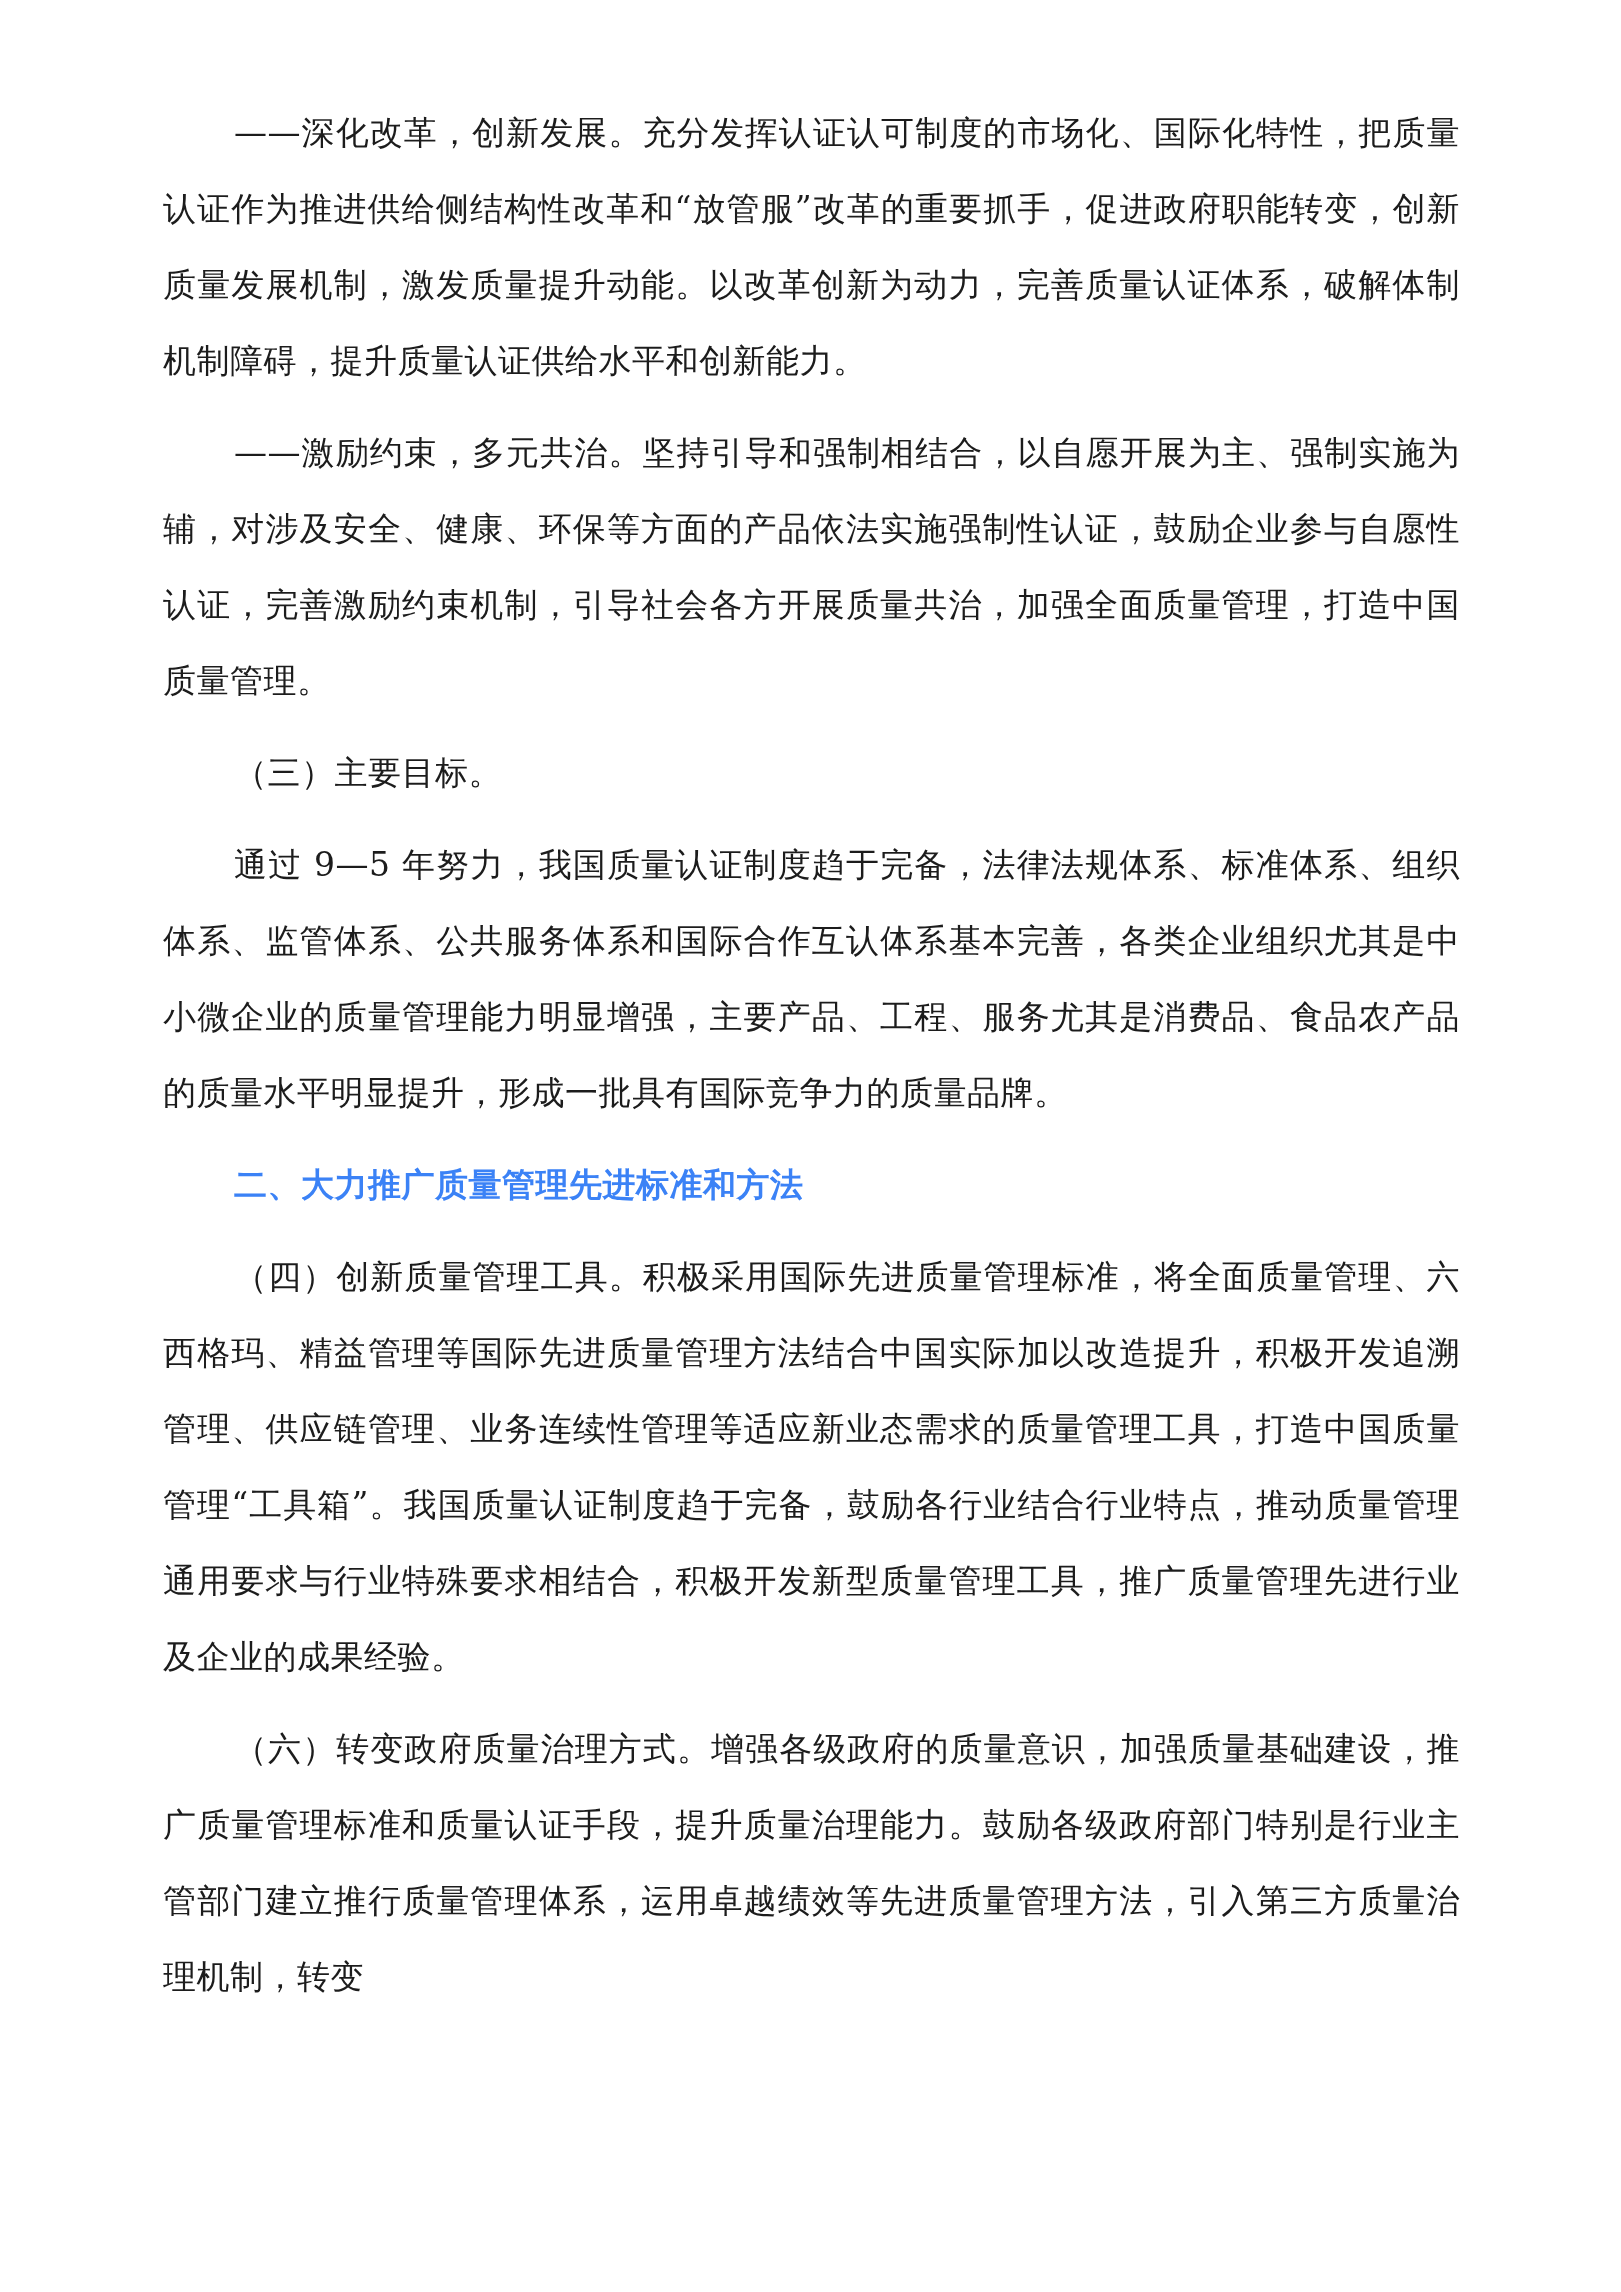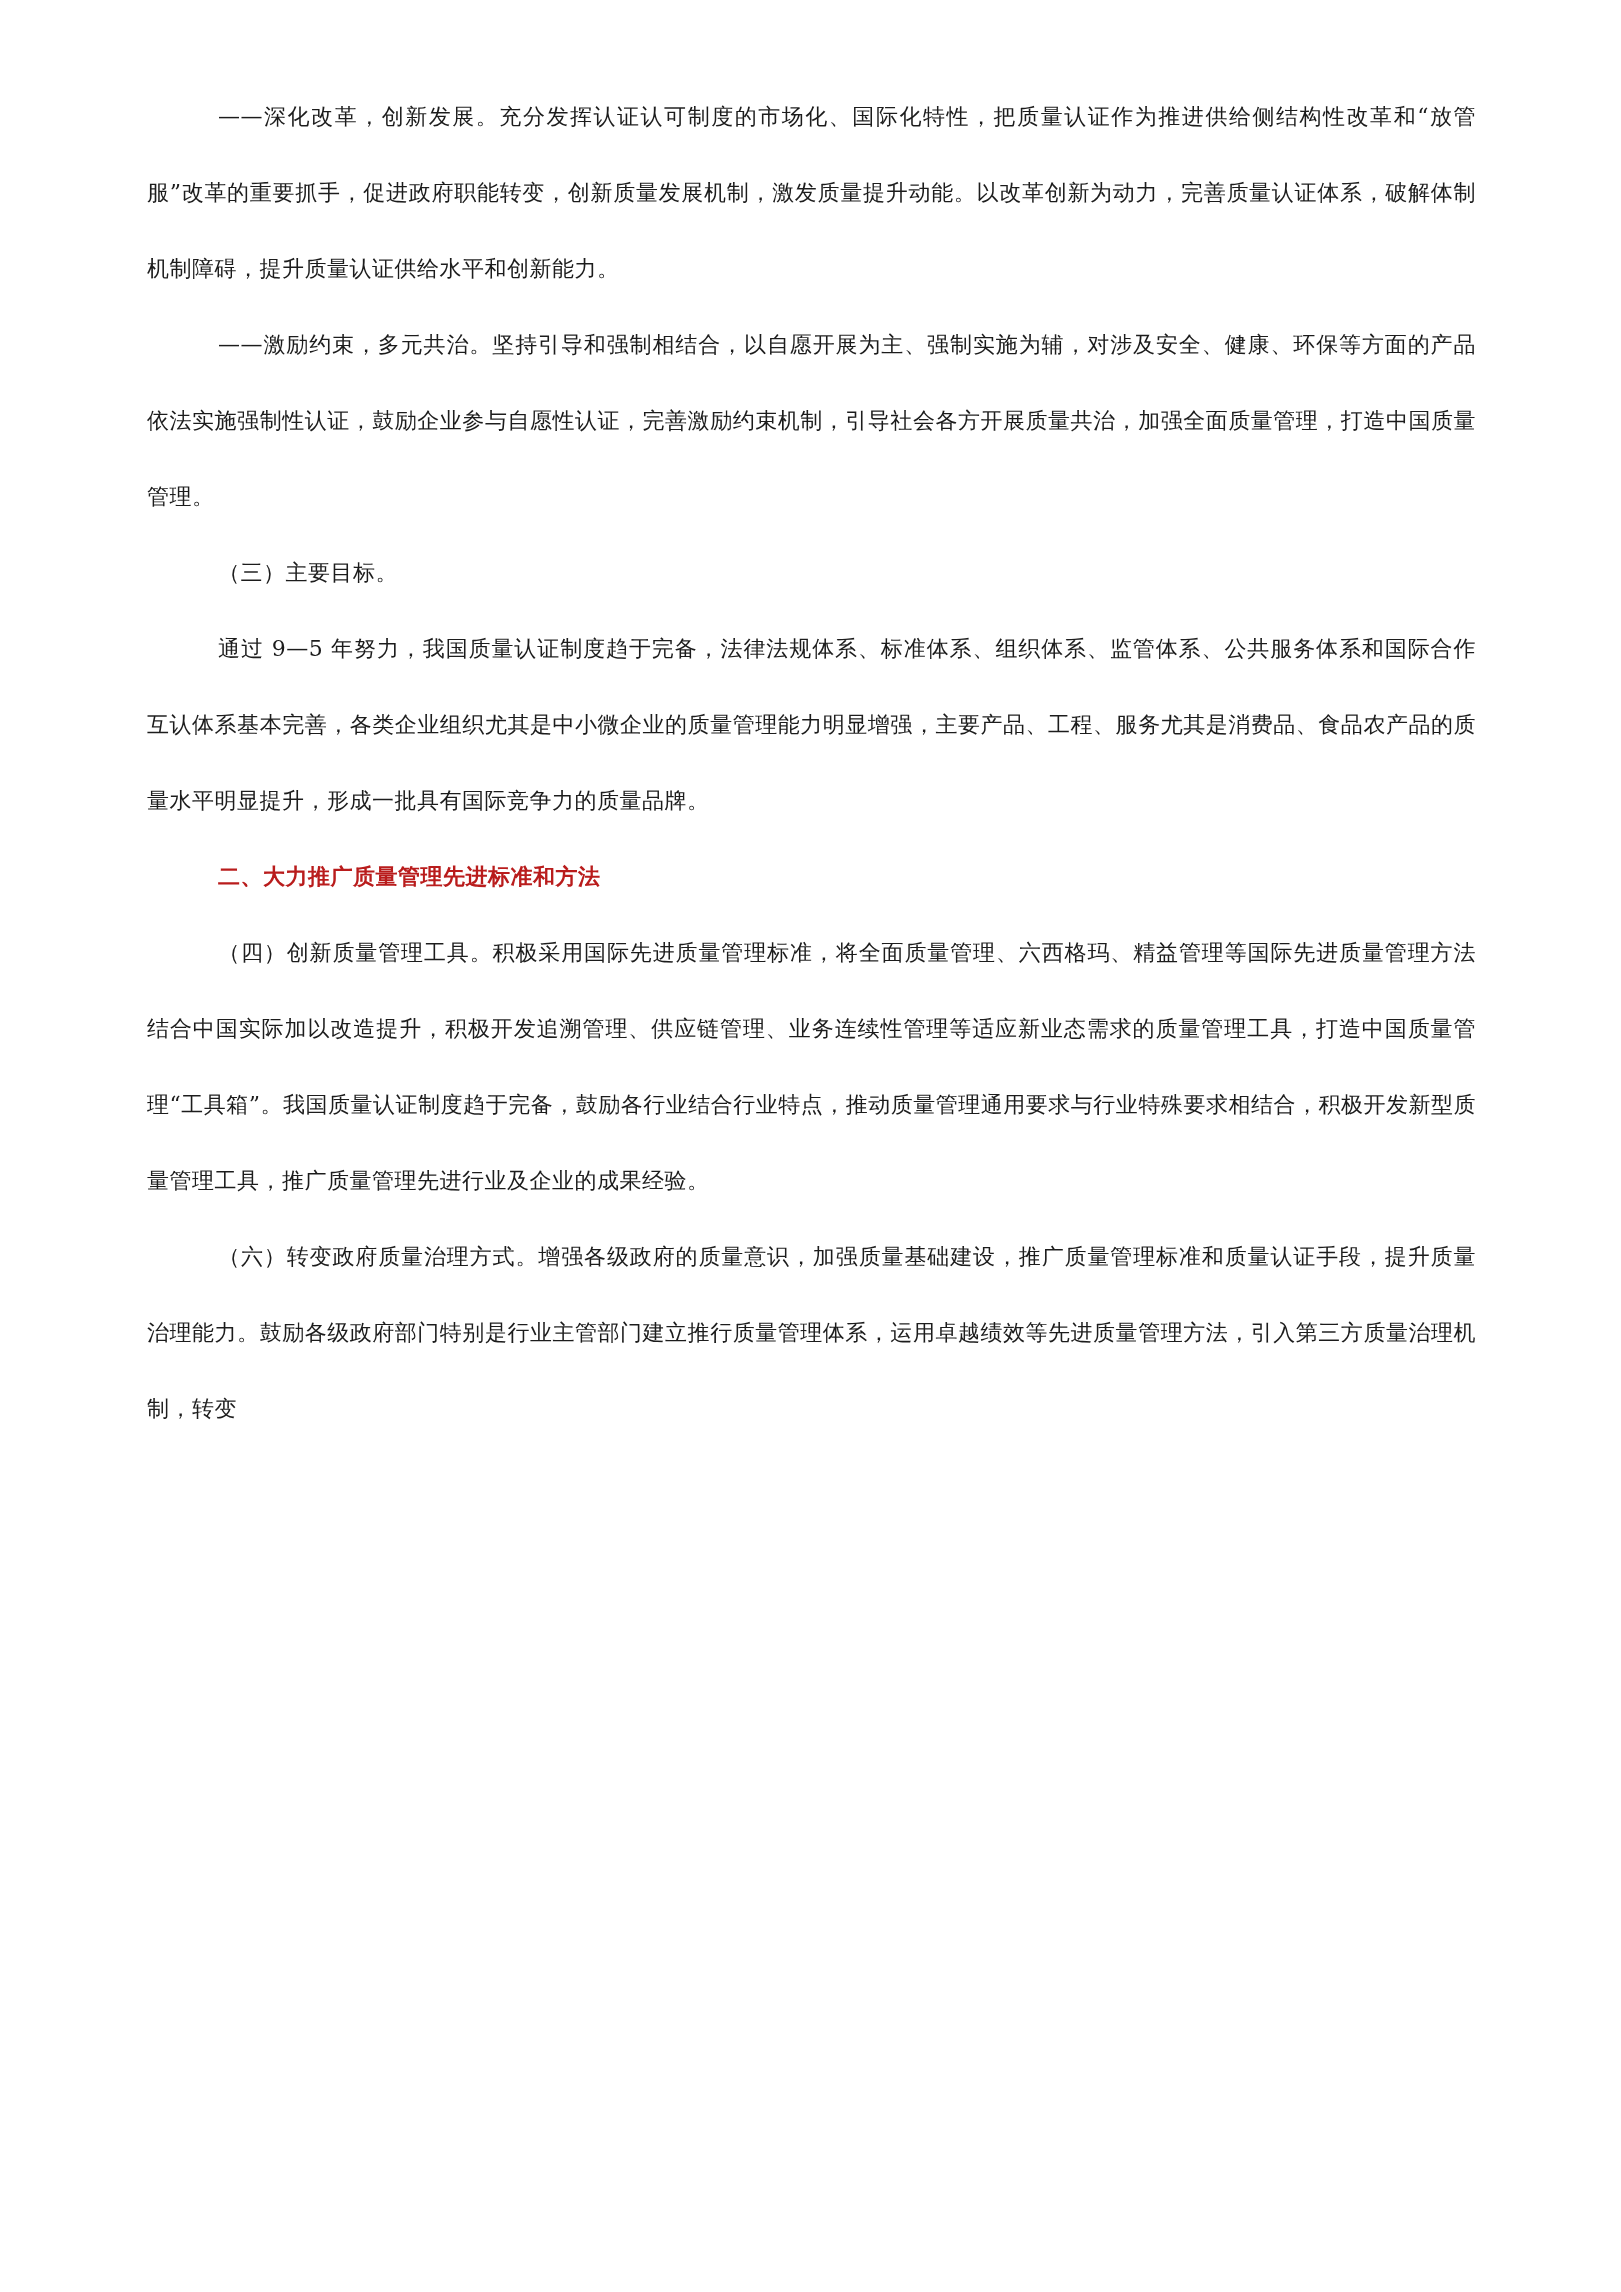--- a/index.html
+++ b/index.html
@@ -14,36 +14,36 @@
     background: #ffffff;
     overflow: hidden;
   }
   .content {
     position: absolute;
     left: 147px;
     top: 79px;
     width: 1329px;
   }
   .par {
-    margin: 0;
+    margin: 16px;
     padding: 0;
     font-family: "DejaVu Serif", serif;
-    font-size: 22px;
+    font-size: 33px;
     line-height: 76px;
     letter-spacing: 0.5px;
     color: #1c1c1c;
     text-indent: 71px;
     text-align: justify;
     text-align-last: left;
     word-break: break-all;
   }
   .heading {
     font-family: "DejaVu Sans", sans-serif;
     font-weight: 700;
-    color: #b91c1c;
+    color: #3b82f6;
     text-align: left;
   }
 </style>
 </head>
 <body>
 
 <div class="page">
   <div class="content">
     <p class="par">——深化改革，创新发展。充分发挥认证认可制度的市场化、国际化特性，把质量认证作为推进供给侧结构性改革和“放管服”改革的重要抓手，促进政府职能转变，创新质量发展机制，激发质量提升动能。以改革创新为动力，完善质量认证体系，破解体制机制障碍，提升质量认证供给水平和创新能力。</p>
     <p class="par">——激励约束，多元共治。坚持引导和强制相结合，以自愿开展为主、强制实施为辅，对涉及安全、健康、环保等方面的产品依法实施强制性认证，鼓励企业参与自愿性认证，完善激励约束机制，引导社会各方开展质量共治，加强全面质量管理，打造中国质量管理。</p>

